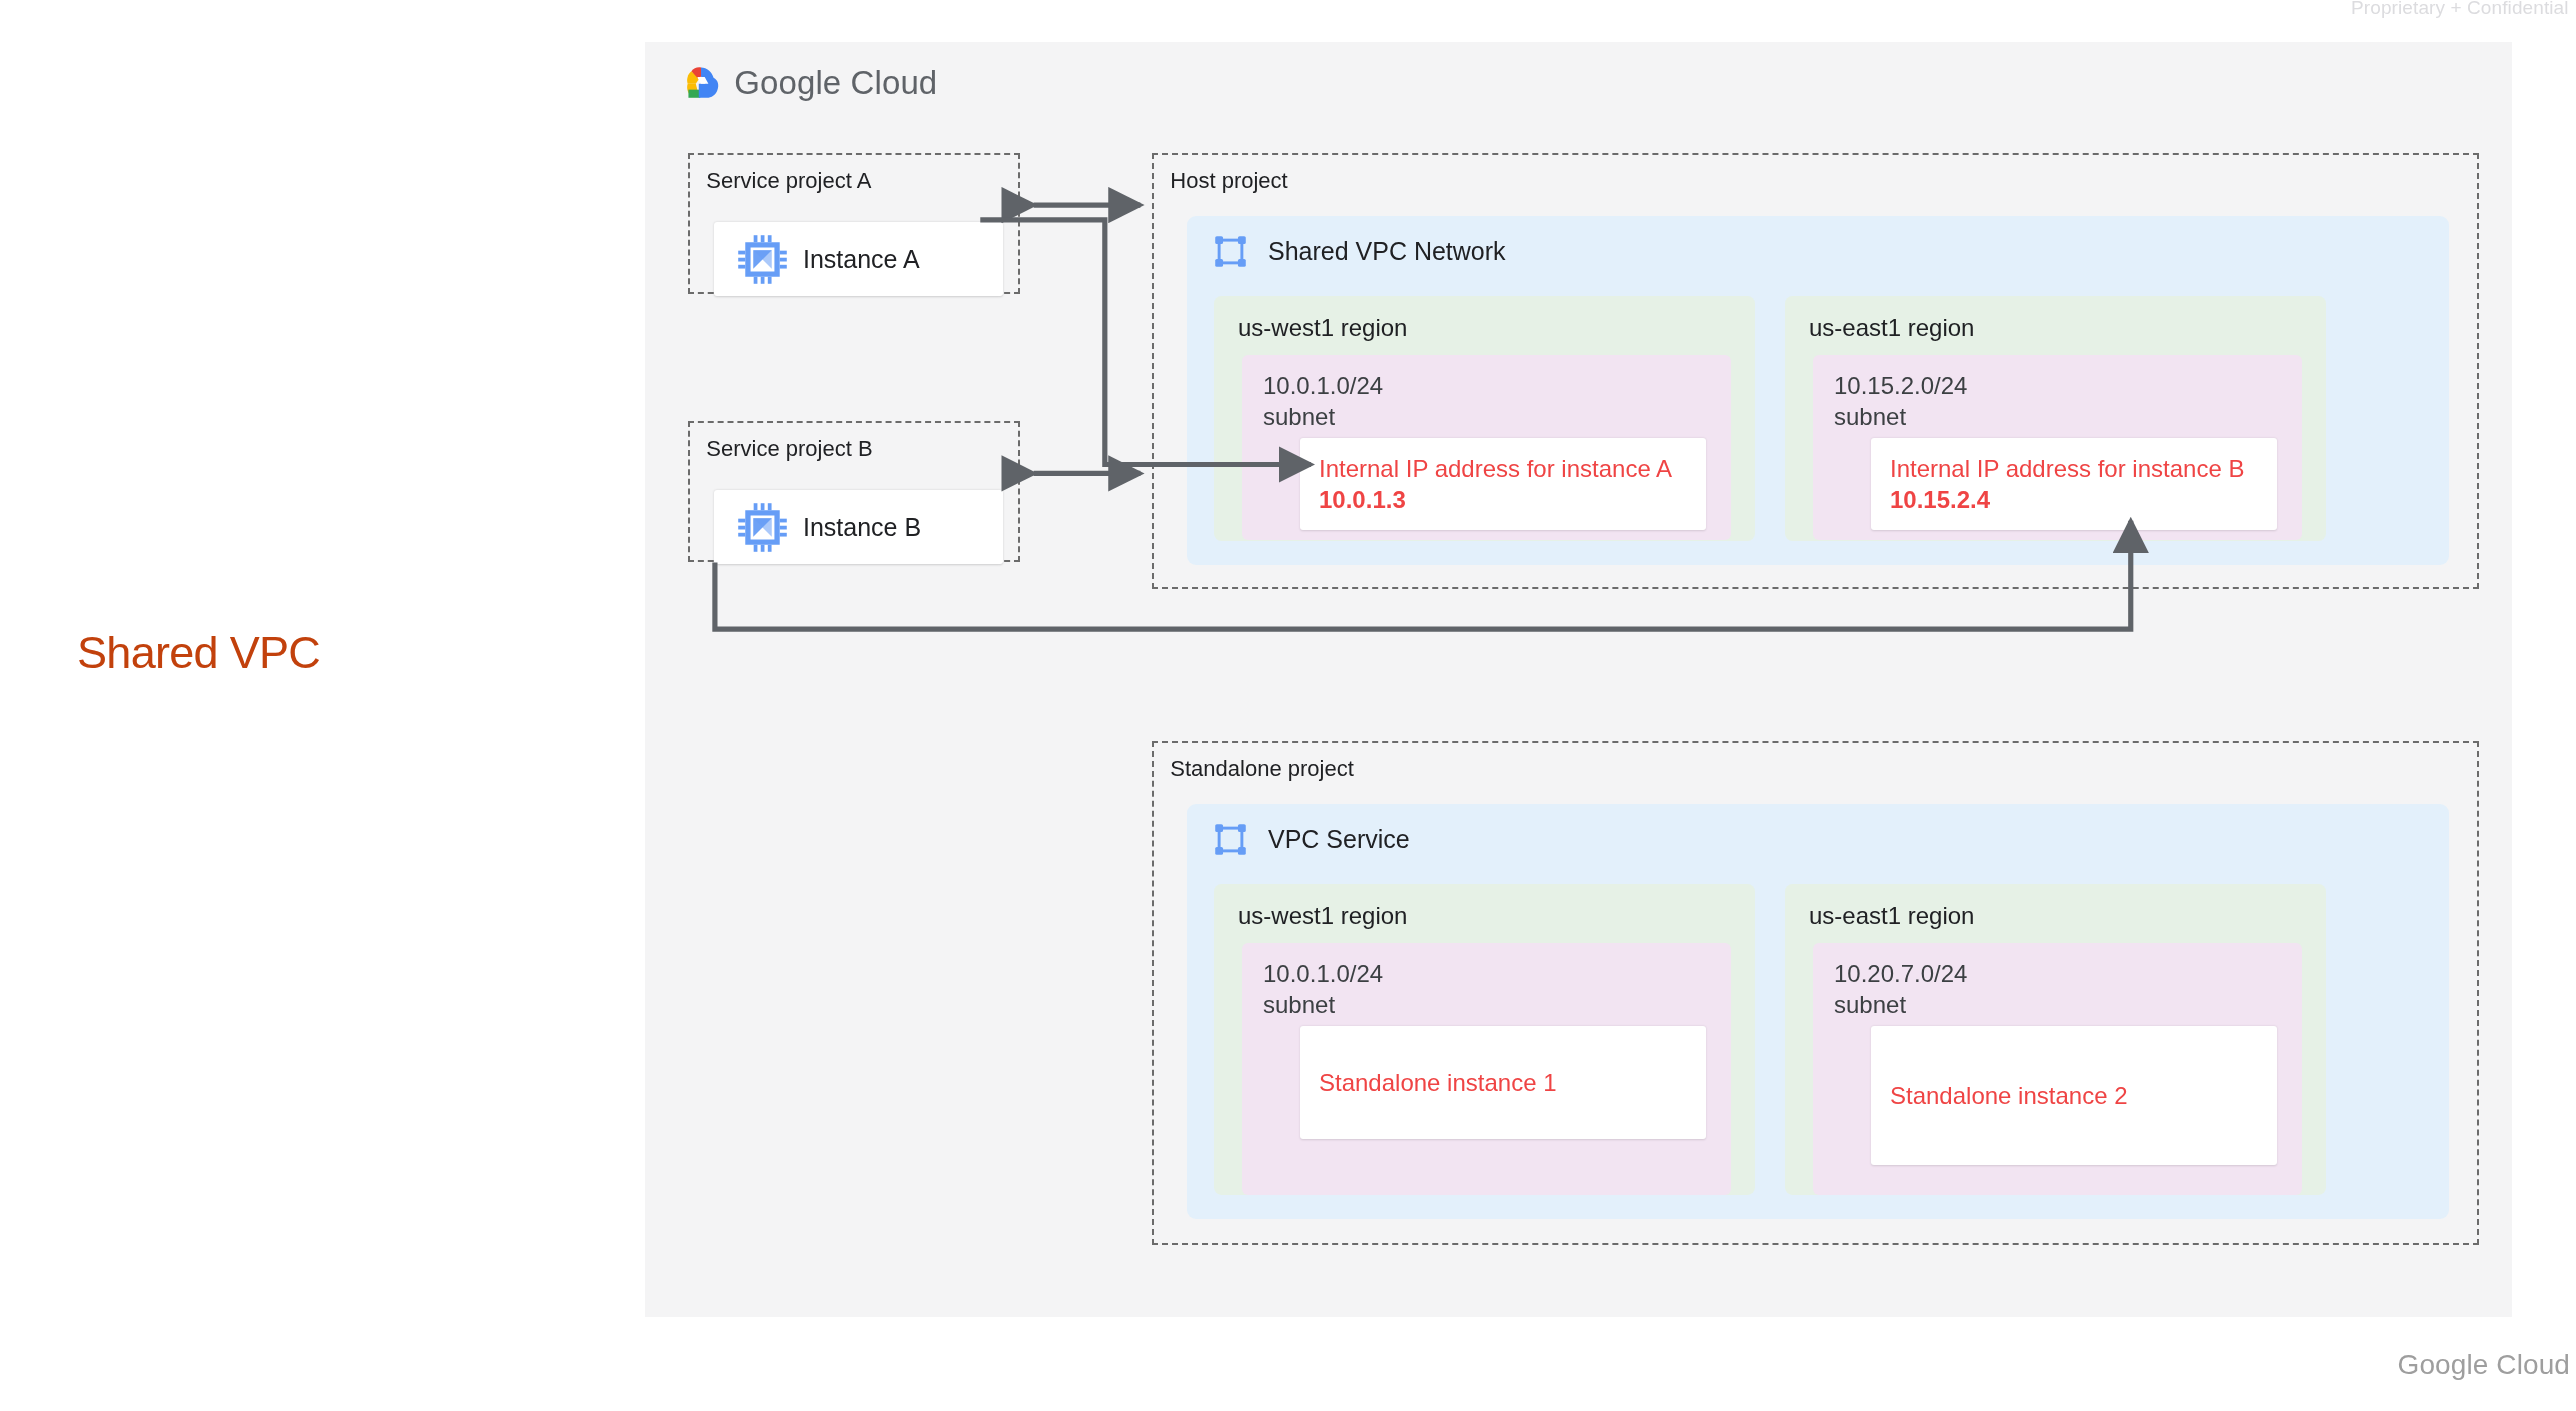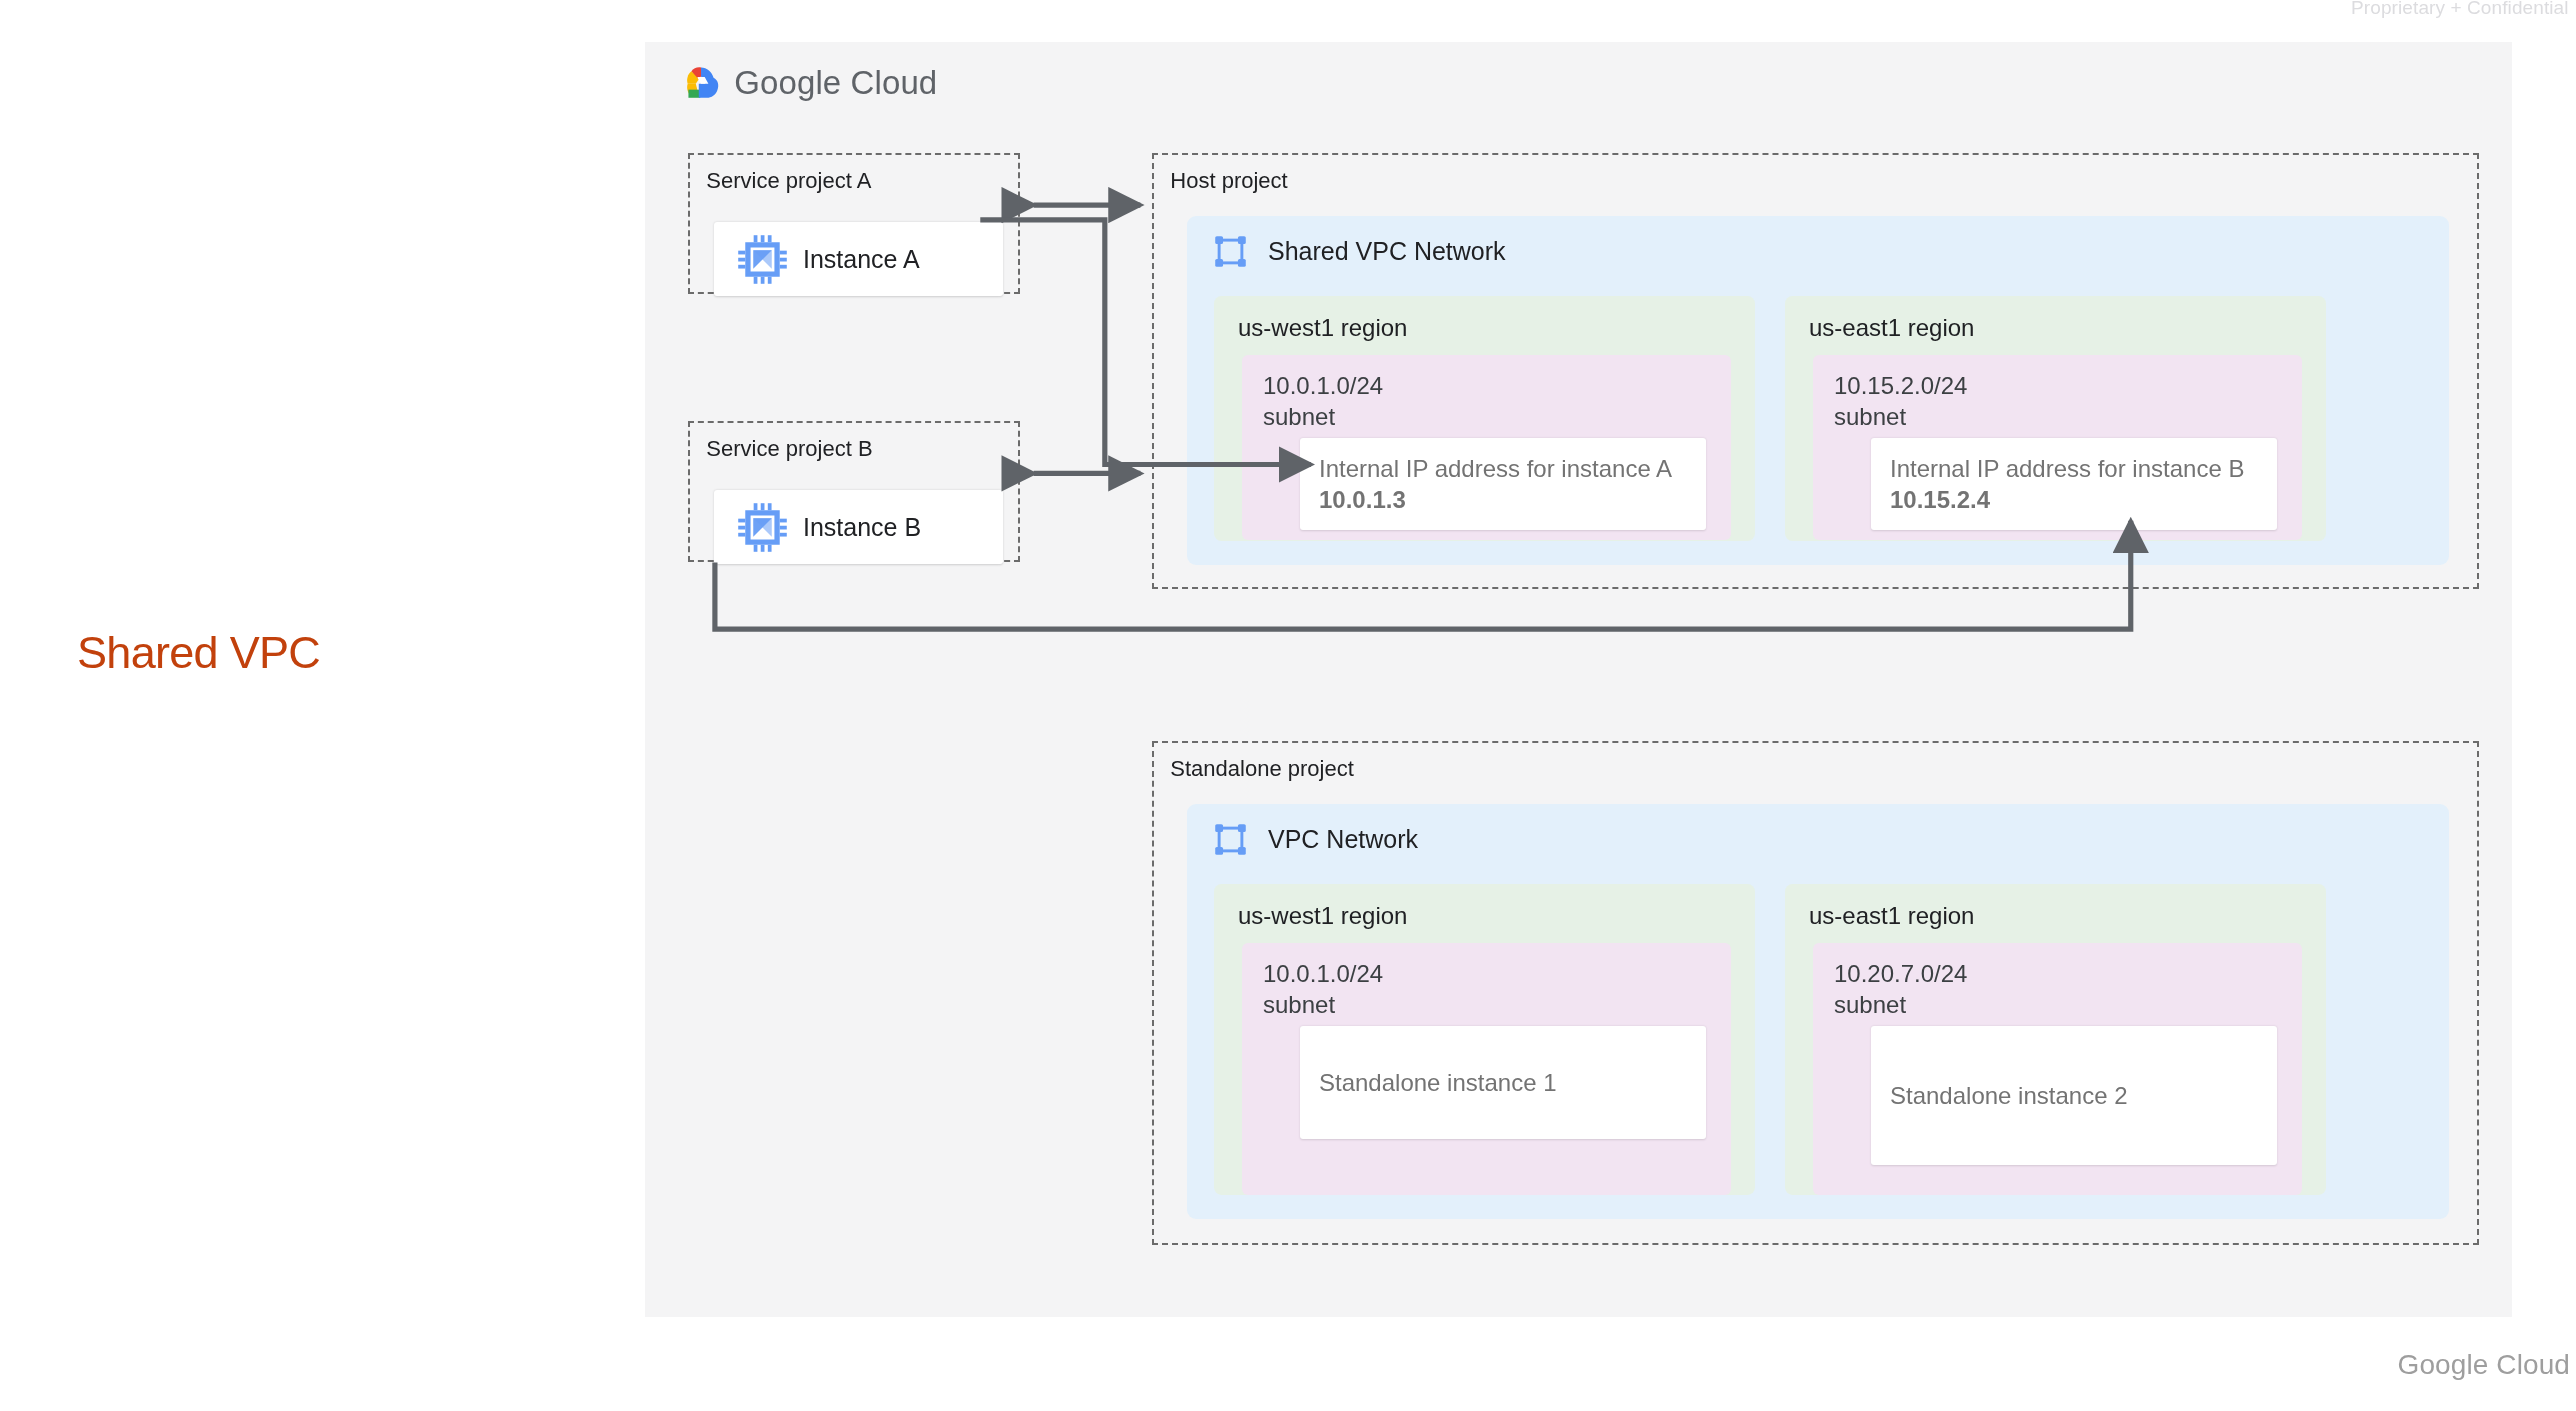--- a/index.html
+++ b/index.html
@@ -97,21 +97,21 @@
 
   
   .ipbox {
     position: absolute;
     background: #ffffff;
     border-radius: 3px;
     box-shadow: 0 0.7px 2.2px rgba(0,0,0,.13);
     display: flex; align-items: center;
   }
   .ipbox .txt {
-    font-size: 24px; color: #737373; line-height: 1.3; padding: 0 19px;
+    font-size: 24px; color: #ef4444; line-height: 1.3; padding: 0 19px;
   }
   .ipbox .txt b { font-weight: bold; }
   .ipbox.center .txt { width: 100%; text-align: left; }
 
   svg.conn { position: absolute; left: 0; top: 0; width: 1867px; height: 1275px; overflow: visible; pointer-events: none; }
 </style>
 </head>
 <body>
 
 <div id="stage">
@@ -247,21 +247,21 @@
             <svg viewBox="0 0 24 24" width="39" height="39" fill="none" stroke="#669df6" stroke-width="1.8">
               <rect x="5" y="5" width="14" height="14"></rect>
               <g fill="#669df6" stroke="none">
                 <rect x="2.6" y="2.6" width="4.8" height="4.8" rx="1"></rect>
                 <rect x="16.6" y="2.6" width="4.8" height="4.8" rx="1"></rect>
                 <rect x="2.6" y="16.6" width="4.8" height="4.8" rx="1"></rect>
                 <rect x="16.6" y="16.6" width="4.8" height="4.8" rx="1"></rect>
               </g>
             </svg>
           </span>
-          <span class="vpc-title">VPC Network</span>
+          <span class="vpc-title">VPC Service</span>
         </div>
 
         <div class="region" style="left:27px; top:80px; width:541px; height:311px;">
           <div class="region-title">us-west1 region</div>
           <div class="subnet" style="left:28px; top:59px; width:489px; height:252px;">
             <div class="subnet-cidr">10.0.1.0/24
 subnet</div>
             <div class="ipbox center" style="left:58px; top:83px; width:406px; height:113px;">
               <div class="txt">Standalone instance 1</div>
             </div>

